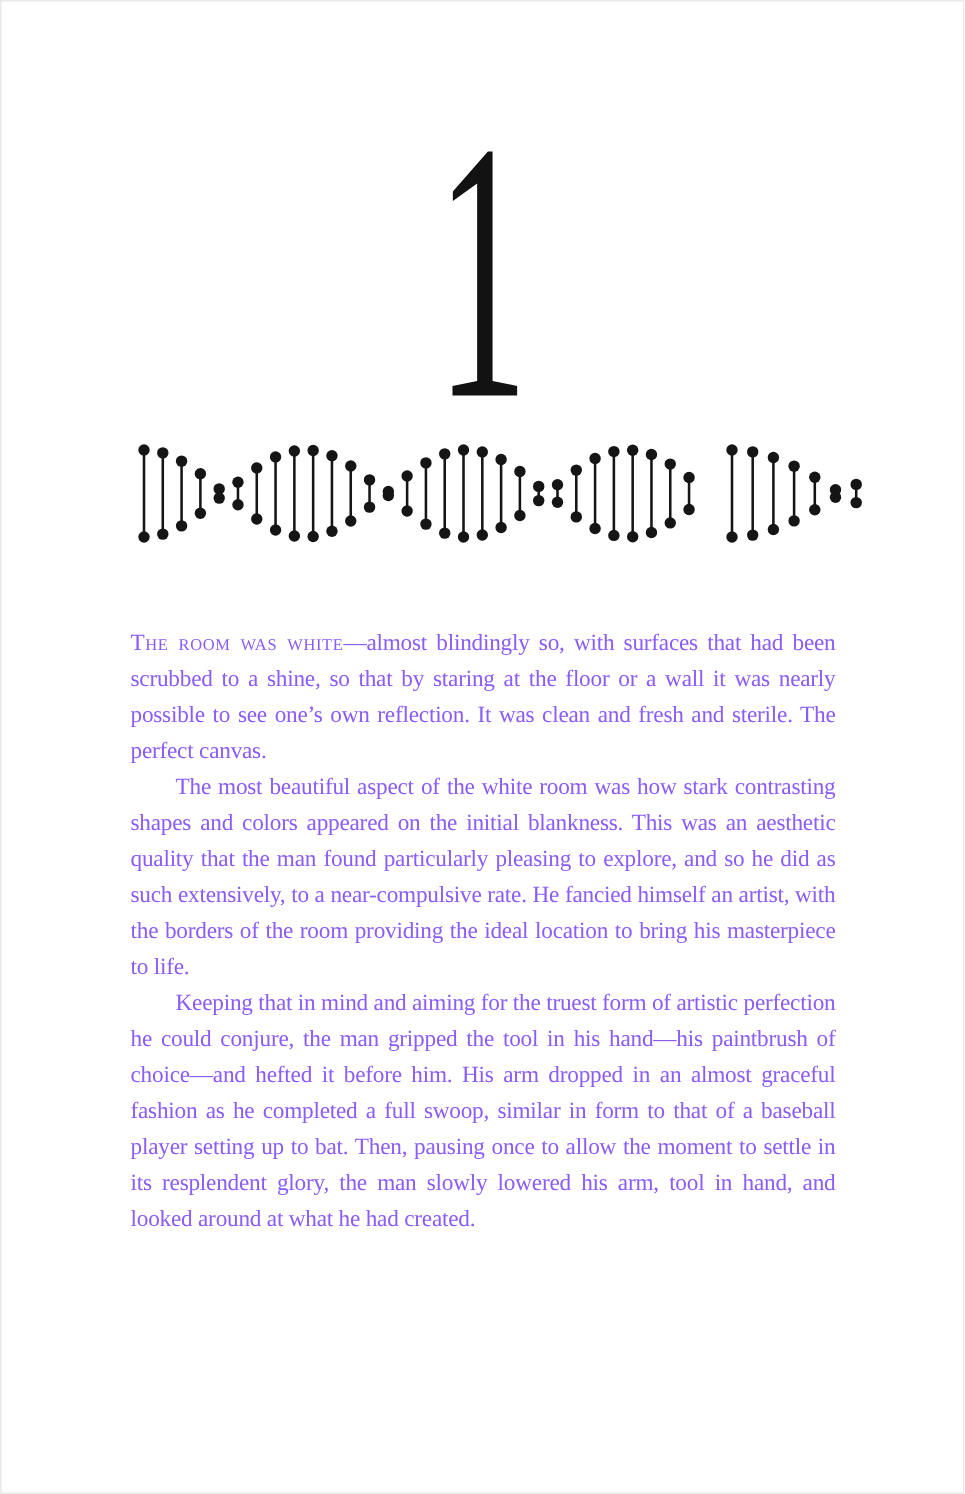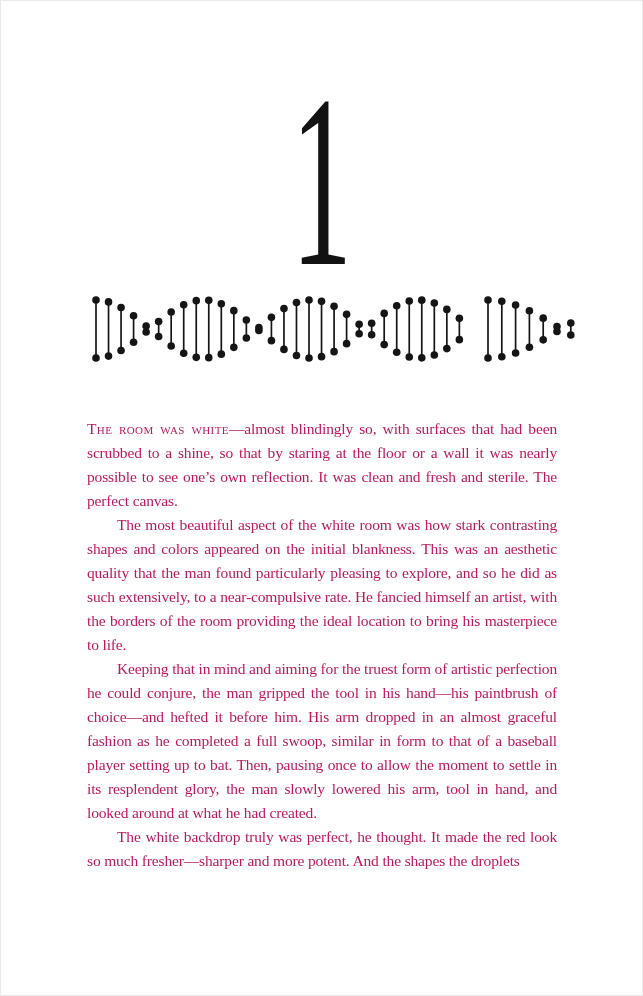--- a/index.html
+++ b/index.html
@@ -40,21 +40,21 @@
     display: block;
     margin: 22px 0 0 91px;
   }
 
   .chapter-text {
     margin: 52px 85px 0 86px;
     text-align: justify;
     font-size: 15.5px;
     line-height: 24px;
     letter-spacing: -0.15px;
-    color: #be185d;
+    color: #8b5cf6;
   }
 
   .chapter-text p { margin: 0; }
   .chapter-text p + p { text-indent: 30px; }
 
   .smallcaps {
     font-variant: small-caps;
     letter-spacing: 0.4px;
   }
 </style>
@@ -178,16 +178,15 @@
       <circle cx="465" cy="38.49297916338595" r="3.8" fill="#151515"></circle>
       <line x1="478.8" y1="42.07012473292841" x2="478.8" y2="29.929875267071587" stroke="#151515" stroke-width="1.7"></line>
       <circle cx="478.8" cy="42.07012473292841" r="3.8" fill="#151515"></circle>
       <circle cx="478.8" cy="29.929875267071587" r="3.8" fill="#151515"></circle>
     </svg>
 
   <div class="chapter-text">
     <p><span class="smallcaps">The room was white</span><span>—almost blindingly so, with surfaces that had been scrubbed to a shine, so that by staring at the floor or a wall it was nearly possible to see one’s own reflection. It was clean and fresh and sterile. The perfect canvas.</span></p>
     <p>The most beautiful aspect of the white room was how stark contrasting shapes and colors appeared on the initial blankness. This was an aesthetic quality that the man found particularly pleasing to explore, and so he did as such extensively, to a near-compulsive rate. He fancied himself an artist, with the borders of the room providing the ideal location to bring his masterpiece to life.</p>
     <p>Keeping that in mind and aiming for the truest form of artistic perfection he could conjure, the man gripped the tool in his hand—his paintbrush of choice—and hefted it before him. His arm dropped in an almost graceful fashion as he completed a full swoop, similar in form to that of a baseball player setting up to bat. Then, pausing once to allow the moment to settle in its resplendent glory, the man slowly lowered his arm, tool in hand, and looked around at what he had created.</p>
-    <p>The white backdrop truly was perfect, he thought. It made the red look so much fresher—sharper and more potent. And the shapes the droplets</p>
   </div>
 
 </div>
 
 </body></html>

